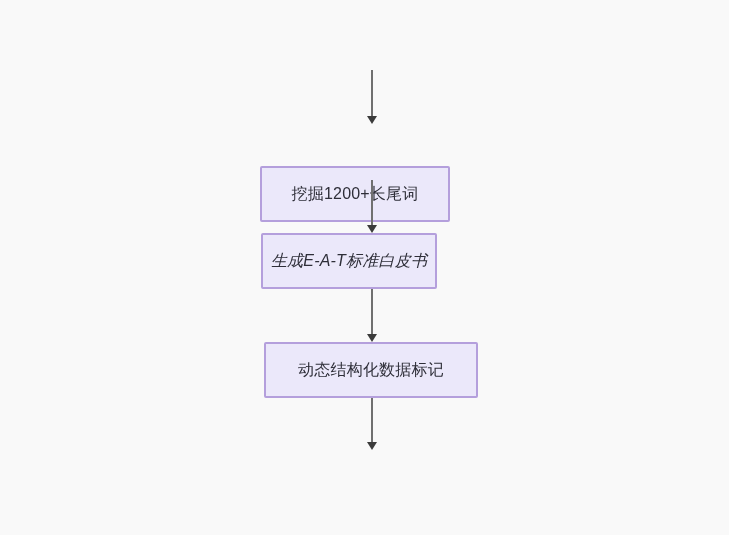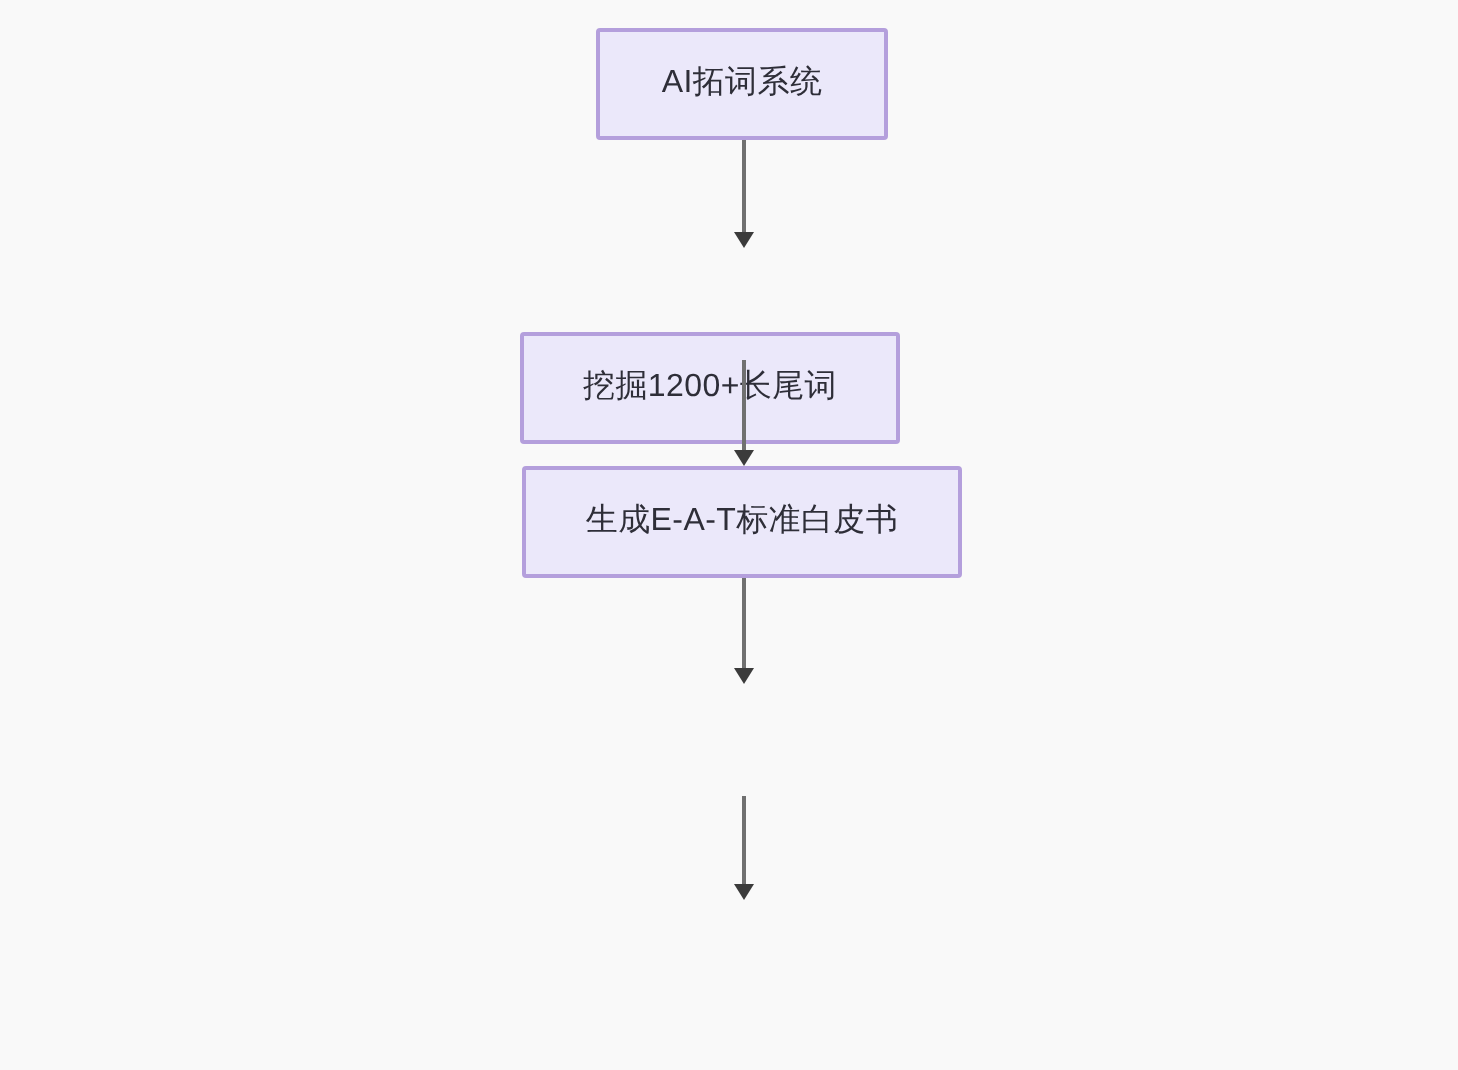--- a/index.html
+++ b/index.html
@@ -32,21 +32,21 @@
   .node-label {
     font-size: 16px;
     line-height: 1;
     color: #2e2e38;
     white-space: nowrap;
     letter-spacing: 0.2px;
   }
   
   .node-1 { left: 298px; top: 14px;  width: 146px; }
   .node-2 { left: 260px; top: 124px; width: 190px; margin-top: 42px; }
-  .node-3 { left: 261px; top: 233px; width: 220px; }
+  .node-3 { left: 261px; top: 233px; width: 176px; font-style: italic; }
   .node-4 { left: 264px; top: 342px; width: 214px; }
   .node-5 { left: 253px; top: 450px; width: 236px; }
 
   .edge {
     position: absolute;
     left: 364px;
     width: 16px;
   }
   .edge-line {
     position: absolute;
@@ -79,23 +79,20 @@
   
   .edge-4 { top: 398px; height: 52px; }
   .edge-4 .edge-line { height: 44px; }
   .edge-4 .edge-head { top: 44px; }
 </style>
 </head>
 <body>
 
 <div id="flowchart-canvas">
 
-  <div class="node node-1">
-    <span class="node-label">AI拓词系统</span>
-  </div>
 
   <div class="edge edge-1">
     <div class="edge-line"></div>
     <div class="edge-head"></div>
   </div>
 
   <div class="node node-2">
     <span class="node-label">挖掘1200+长尾词</span>
   </div>
 
@@ -106,20 +103,23 @@
 
   <div class="node node-3">
     <span class="node-label">生成E-A-T标准白皮书</span>
   </div>
 
   <div class="edge edge-3">
     <div class="edge-line"></div>
     <div class="edge-head"></div>
   </div>
 
+  <div class="node node-4">
+    <span class="node-label">动态结构化数据标记</span>
+  </div>
 
   <div class="edge edge-4">
     <div class="edge-line"></div>
     <div class="edge-head"></div>
   </div>
 
 
 </div>
 
 </body></html>

